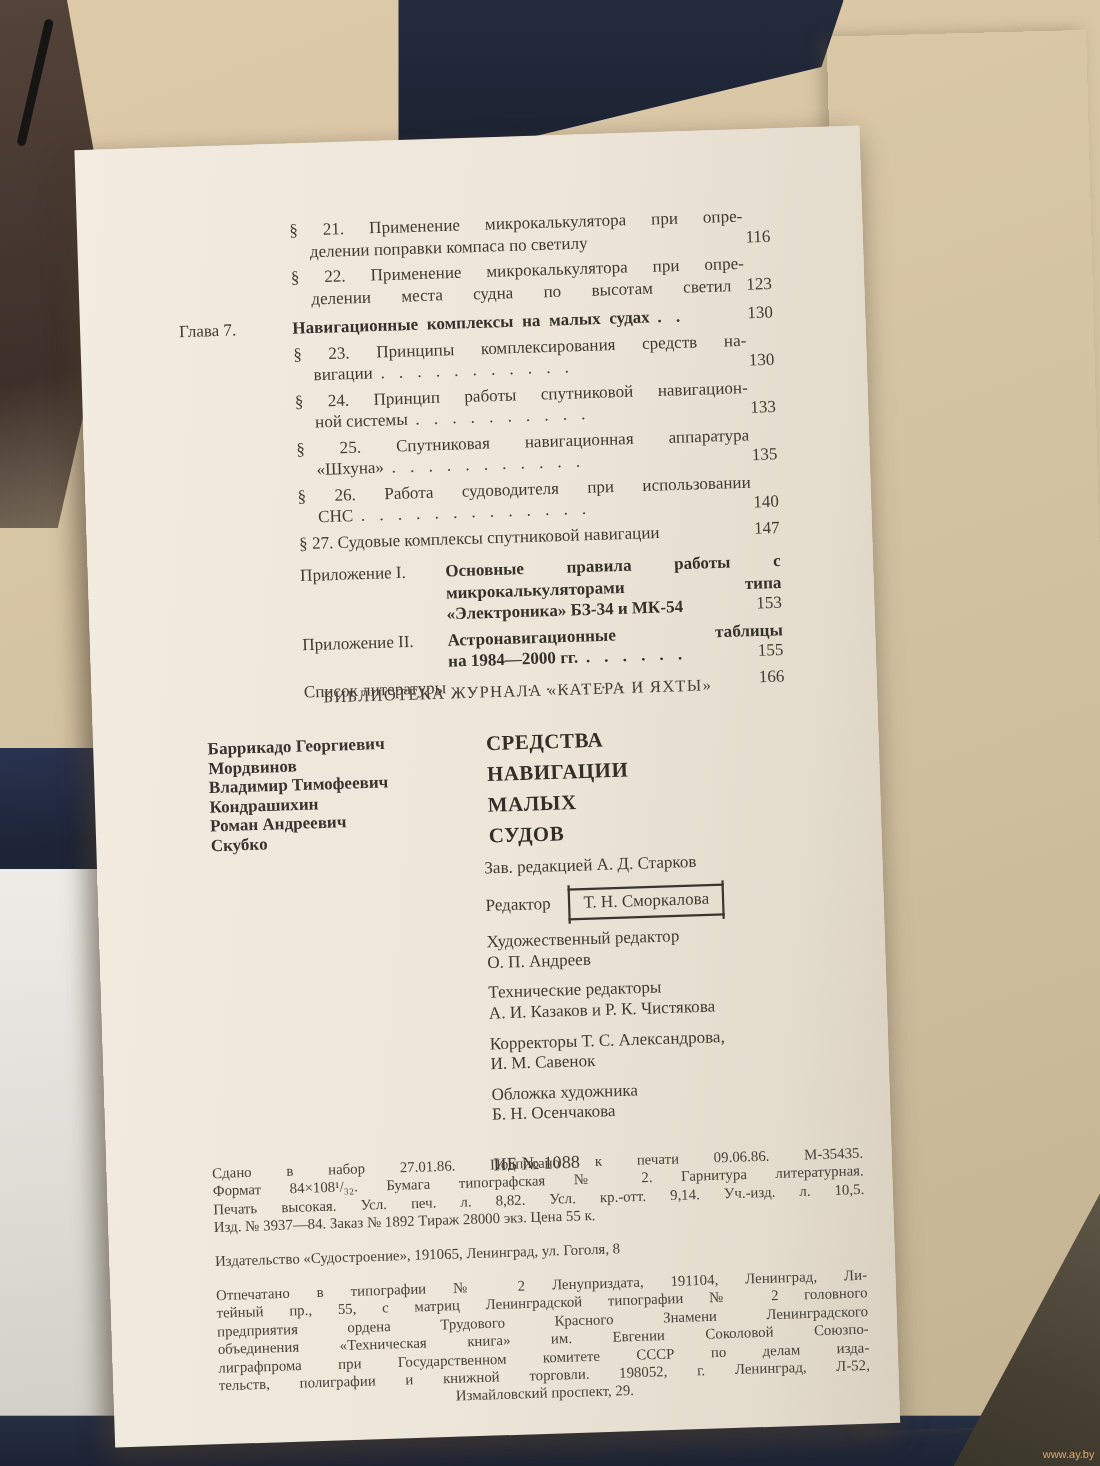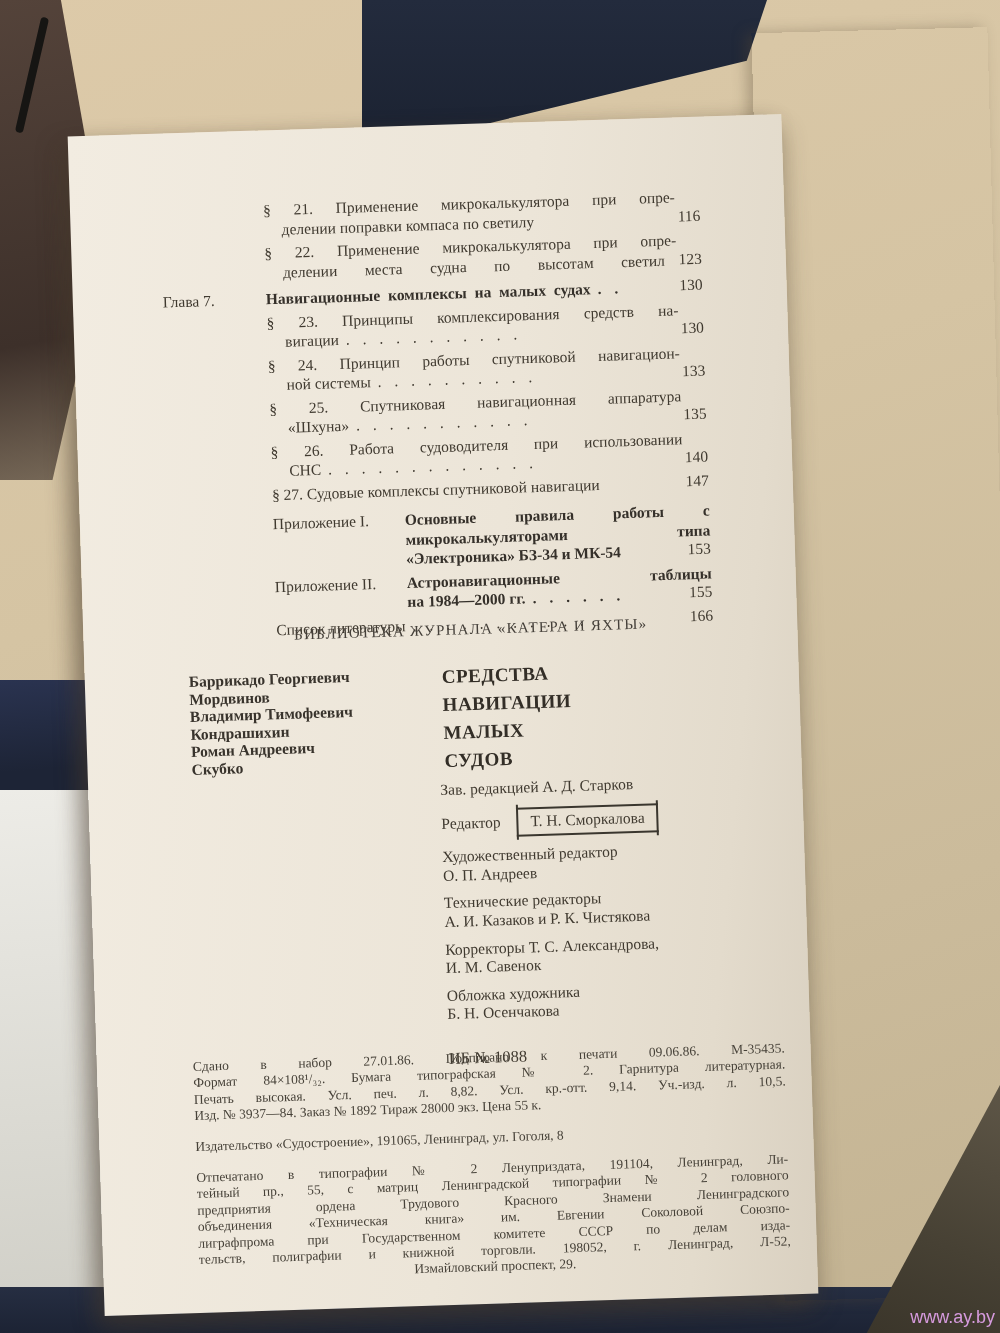--- a/index.html
+++ b/index.html
@@ -25,21 +25,21 @@
   .bottom-band{position:absolute;left:0;top:1287px;width:1000px;height:46px;
     background:linear-gradient(#262e42,#1c2334);}
   .book-right{position:absolute;left:768px;top:30px;width:236px;height:1268px;
     transform:rotate(-1.5deg);
     background:linear-gradient(100deg,#eadd c0 0,#e9dcc0 0,#d8ccb6 16px,#cfc4ae 45px,#c8bca7 60%,#c1b59f);
     box-shadow:-6px 0 14px rgba(90,75,55,.35);}
   .dark-corner{position:absolute;left:852px;top:1085px;width:148px;height:248px;
     clip-path:polygon(100% 0,100% 100%,10% 100%);
     background:linear-gradient(200deg,#5e5647,#474134 60%,#3a352a);}
   .watermark{position:absolute;right:5px;bottom:5px;z-index:9;
-    font-family:"Liberation Sans",sans-serif;font-size:18px;color:#f0abfc;opacity:.85;}
+    font-family:"Liberation Sans",sans-serif;font-size:10px;color:#fdba74;opacity:.85;}
 
   
   .page{position:absolute;left:86px;top:125px;width:714px;height:1180px;z-index:4;
     transform:rotate(-1.8deg);transform-origin:50% 50%;
     background:linear-gradient(97deg,#f2ece1 0%,#ece5d8 55%,#e3dbcc 85%,#d9d0c0 100%);
     box-shadow:-10px 8px 22px rgba(70,58,44,.45),0 16px 26px rgba(70,58,44,.3);
     color:#403a30;}
   .b{font-weight:bold;color:#35302a;}
 
   

